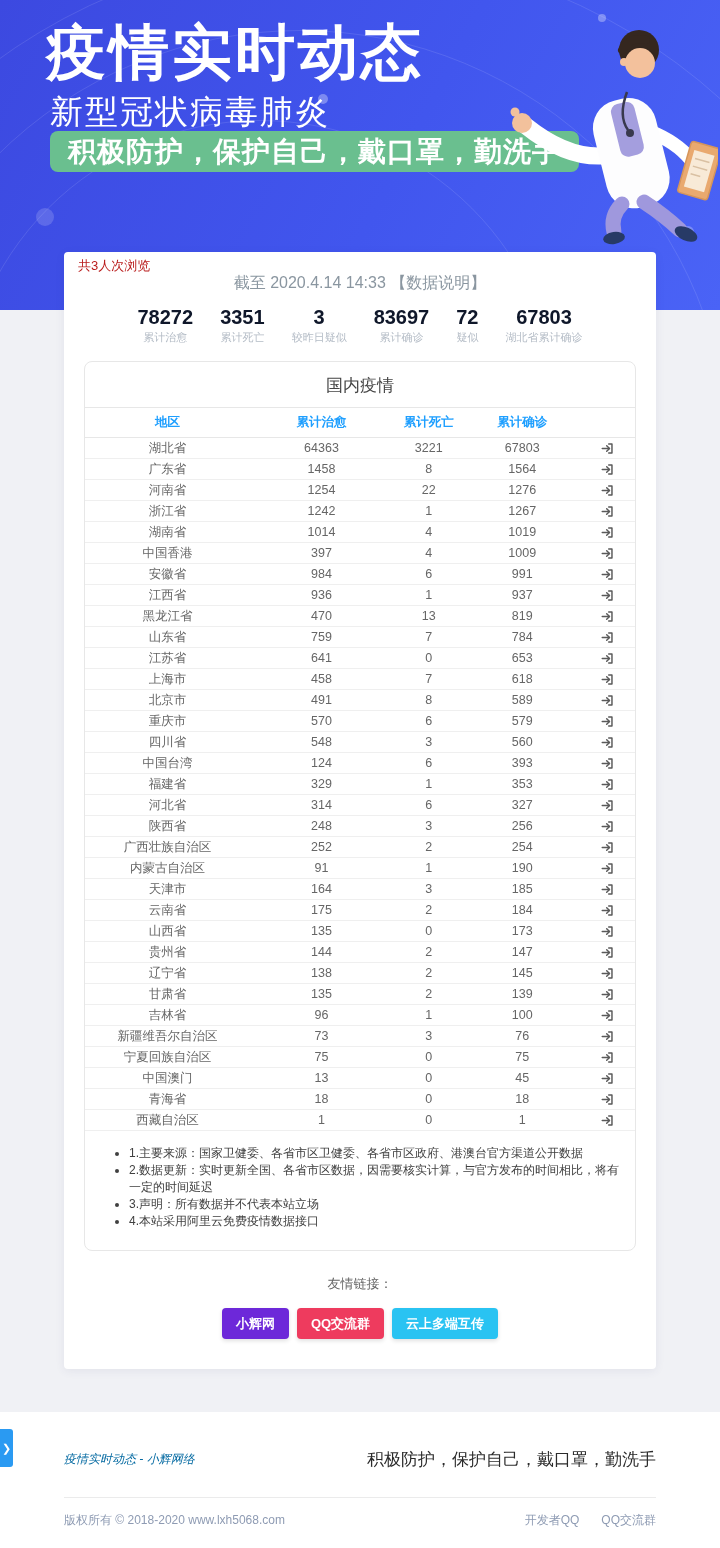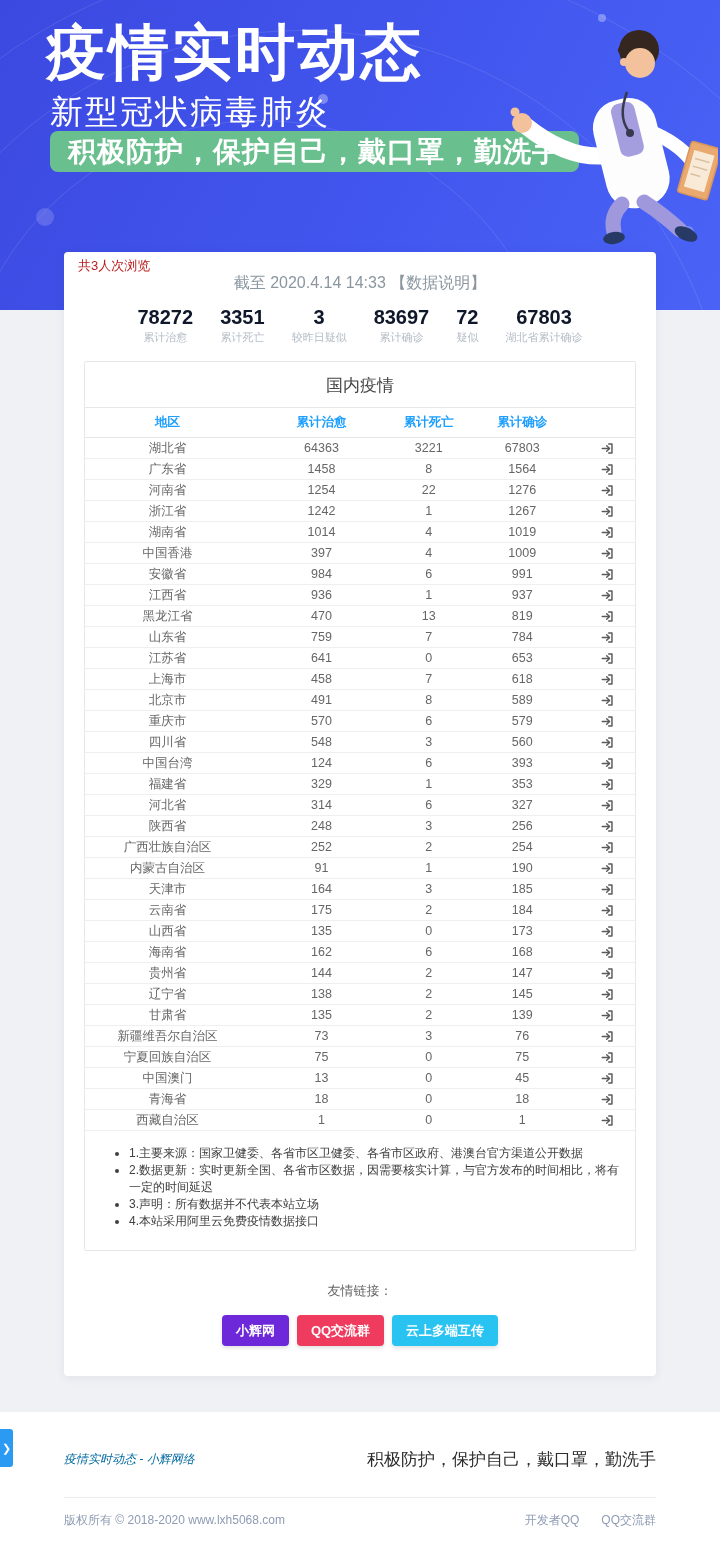--- a/index.html
+++ b/index.html
@@ -32,21 +32,21 @@
   .card { position:relative; z-index:2; width:592px; margin:-58px auto 0; background:#fff;
           border-radius:4px; box-shadow:0 2px 10px rgba(60,70,120,.08); padding-top:6px; }
   .views { margin-left:14px; font-size:13px; color:#b91c1c; line-height:16px; }
   .asof { text-align:center; font-size:16px; color:#8a96a0; margin-top:0; line-height:18px; }
   .asof a { color:#8a96a0; text-decoration:none; cursor:pointer; }
   .stats { display:flex; justify-content:center; align-items:flex-start; gap:27px; margin:15px 0 16px; }
   .stat { text-align:center; }
   .stat .num { font-size:20px; font-weight:700; color:#0f172a; line-height:20px; }
   .stat .lab { font-size:11px; color:#b4bcc6; margin-top:3px; }
 
-  .panel { margin:10px 20px 7px; border:1px solid #e7e7e7; border-radius:2px; overflow:hidden; }
+  .panel { margin:10px 20px 0; border:1px solid #e7e7e7; border-radius:8px; overflow:hidden; }
   .panel-title { text-align:center; font-size:17px; color:#444; padding:12px 0 10px; }
   table.epi { width:100%; border-collapse:collapse; table-layout:fixed; }
   table.epi th { color:#1e9fff; font-size:12.5px; font-weight:700; padding:6px 0;
                  border-top:1px solid #e7e7e7; border-bottom:1px solid #e7e7e7; text-align:center; }
   table.epi td { color:#666; font-size:12.5px; padding:0; height:20px; line-height:20px;
                  border-bottom:1px solid #efefef; text-align:center; }
   table.epi tr:last-child td { border-bottom:1px solid #efefef; }
   .c0{width:30%;} .c1{width:26%;} .c2{width:13%;} .c3{width:21%;} .c4{width:10%;}
   .enter-icon { display:inline-block; cursor:pointer; line-height:0; vertical-align:middle; }
 
@@ -532,35 +532,20 @@
       <span class="enter-icon">
         <svg width="13" height="13" viewBox="0 0 16 16" fill="none" stroke="#5a5a5a" stroke-width="1.8" stroke-linecap="round" stroke-linejoin="round">
           <path d="M9.5 2.5h4v11h-4"></path>
           <path d="M1.5 8h8.5"></path>
           <path d="M7 4.5 L10.5 8 L7 11.5"></path>
         </svg>
       </span>
     </td>
   </tr>
             <tr>
-    <td class="c0"><span class="cell">海南省</span></td>
-    <td class="c1"><span class="cell">162</span></td>
-    <td class="c2"><span class="cell">6</span></td>
-    <td class="c3"><span class="cell">168</span></td>
-    <td class="c4">
-      <span class="enter-icon">
-        <svg width="13" height="13" viewBox="0 0 16 16" fill="none" stroke="#5a5a5a" stroke-width="1.8" stroke-linecap="round" stroke-linejoin="round">
-          <path d="M9.5 2.5h4v11h-4"></path>
-          <path d="M1.5 8h8.5"></path>
-          <path d="M7 4.5 L10.5 8 L7 11.5"></path>
-        </svg>
-      </span>
-    </td>
-  </tr>
-            <tr>
     <td class="c0"><span class="cell">贵州省</span></td>
     <td class="c1"><span class="cell">144</span></td>
     <td class="c2"><span class="cell">2</span></td>
     <td class="c3"><span class="cell">147</span></td>
     <td class="c4">
       <span class="enter-icon">
         <svg width="13" height="13" viewBox="0 0 16 16" fill="none" stroke="#5a5a5a" stroke-width="1.8" stroke-linecap="round" stroke-linejoin="round">
           <path d="M9.5 2.5h4v11h-4"></path>
           <path d="M1.5 8h8.5"></path>
           <path d="M7 4.5 L10.5 8 L7 11.5"></path>
@@ -581,20 +566,35 @@
           <path d="M7 4.5 L10.5 8 L7 11.5"></path>
         </svg>
       </span>
     </td>
   </tr>
             <tr>
     <td class="c0"><span class="cell">甘肃省</span></td>
     <td class="c1"><span class="cell">135</span></td>
     <td class="c2"><span class="cell">2</span></td>
     <td class="c3"><span class="cell">139</span></td>
+    <td class="c4">
+      <span class="enter-icon">
+        <svg width="13" height="13" viewBox="0 0 16 16" fill="none" stroke="#5a5a5a" stroke-width="1.8" stroke-linecap="round" stroke-linejoin="round">
+          <path d="M9.5 2.5h4v11h-4"></path>
+          <path d="M1.5 8h8.5"></path>
+          <path d="M7 4.5 L10.5 8 L7 11.5"></path>
+        </svg>
+      </span>
+    </td>
+  </tr>
+            <tr>
+    <td class="c0"><span class="cell">吉林省</span></td>
+    <td class="c1"><span class="cell">96</span></td>
+    <td class="c2"><span class="cell">1</span></td>
+    <td class="c3"><span class="cell">100</span></td>
     <td class="c4">
       <span class="enter-icon">
         <svg width="13" height="13" viewBox="0 0 16 16" fill="none" stroke="#5a5a5a" stroke-width="1.8" stroke-linecap="round" stroke-linejoin="round">
           <path d="M9.5 2.5h4v11h-4"></path>
           <path d="M1.5 8h8.5"></path>
           <path d="M7 4.5 L10.5 8 L7 11.5"></path>
         </svg>
       </span>
     </td>
   </tr>

